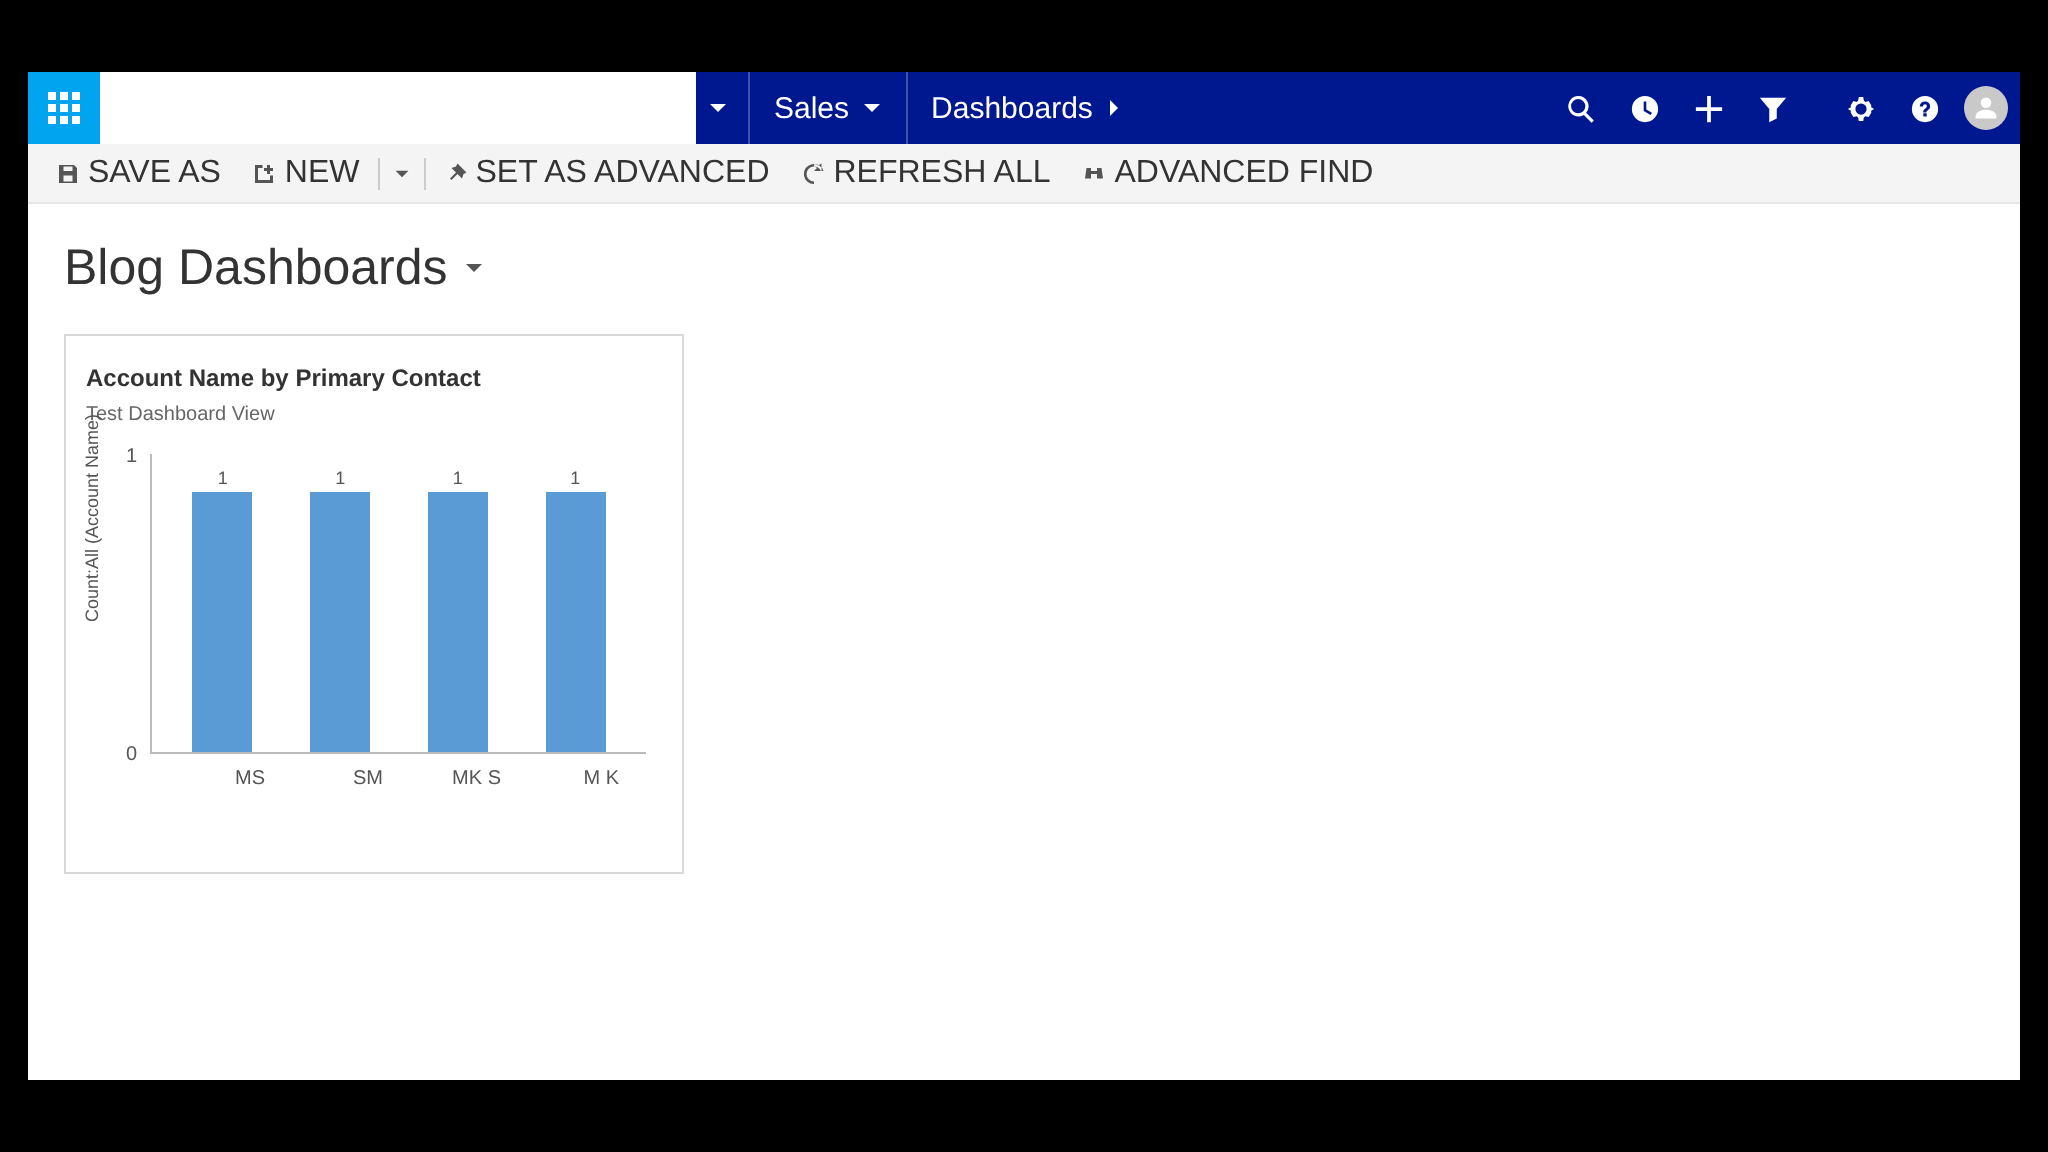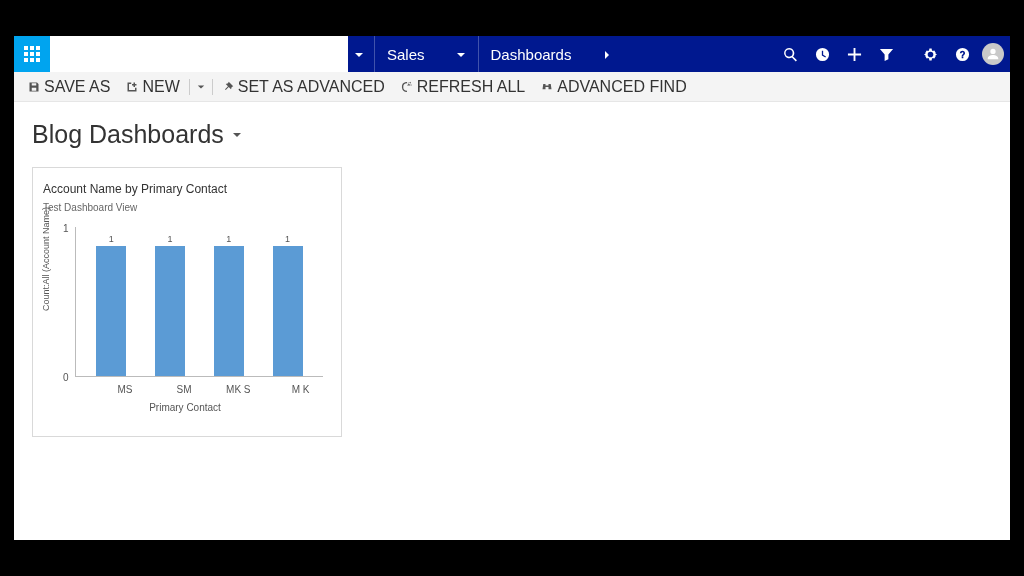--- a/index.html
+++ b/index.html
@@ -4,21 +4,21 @@
 <style>
   * { box-sizing: border-box; margin: 0; padding: 0; }
   html, body { width: 1024px; height: 576px; font-family: "Segoe UI", Arial, sans-serif; background: #000; overflow: hidden; }
   .frame { position: absolute; left: 14px; top: 36px; width: 996px; height: 504px; background: #fff; }
   
   .topnav { display: flex; align-items: stretch; height: 36px; background: #00188f; color: #fff; }
   .waffle { width: 36px; background: #00a4ef; display:flex; align-items:center; justify-content:center; cursor:pointer; }
   .waffle-icon { display:grid; grid-template-columns: repeat(3,4px); grid-template-rows: repeat(3,4px); gap:2px; }
   .waffle-icon span { background:#fff; width:4px; height:4px; }
   .nav-gap { flex: 0 0 298px; background:#fff; }
-  .nav-seg { display:flex; align-items:center; padding: 0 12px; color:#fff; font-size:15px; position:relative; cursor:pointer;gap:25px; }
+  .nav-seg { display:flex; align-items:center; padding: 0 12px; color:#fff; font-size:15px; position:relative; cursor:pointer; }
   .nav-seg.dd { padding-left:6px; padding-right:10px; }
   .nav-divider { width:1px; background: rgba(255,255,255,0.25); }
   .nav-right { margin-left:auto; display:flex; align-items:center; padding-right:6px; }
   .nav-icon { width:32px; height:36px; display:flex; align-items:center; justify-content:center; cursor:pointer; }
   .nav-icon svg { fill:#fff; }
   .avatar { width:22px; height:22px; border-radius:50%; background:#c9c9c9; display:flex; align-items:center; justify-content:center; margin-left:4px; }
   .avatar svg{ fill:#fff; }
   .chev { margin-left:6px; }
   .chev svg, .small-chev svg { fill:#fff; }
   
@@ -26,21 +26,21 @@
   .cmd { display:flex; align-items:center; padding: 0 8px; height:100%; cursor:pointer; gap:4px; }
   .cmd svg { fill:#555; }
   .cmd-sep { width:1px; height:16px; background:#ccc; margin:0 1px; }
   
   .content { padding: 18px 18px; }
   .title-row { display:flex; align-items:center; gap:8px; color:#333; }
   .title { font-size:25px; font-weight:300; color:#333; }
   .title-chev svg { fill:#555; }
   
   .card { margin-top: 18px; width: 310px; height: 270px; border:1px solid #d9d9d9; background:#fff; padding:14px 10px 6px 10px; position:relative; }
-  .card-title { font-size:12px; color:#333; margin-bottom:6px; }
+  .card-title { font-size:12px; color:#333; margin-bottom:6px;font-weight:bold; }
   .card-sub { font-size:10px; color:#666; margin-bottom:4px; }
   .chart-wrap { position:relative; width: 284px; height: 198px; }
   .plot { position:absolute; left:32px; top:10px; right:4px; bottom:38px; border-left:1px solid #bbb; border-bottom:1px solid #bbb; }
   .bars { position:absolute; left:0; right:0; bottom:0; top:0; display:flex; justify-content:space-around; align-items:flex-end; padding:0 6px; }
   .bar-col { display:flex; flex-direction:column; align-items:center; width:44px; }
   .bar-val { font-size:9px; color:#555; margin-bottom:2px; }
   .bar { width:30px; background:#5b9bd5; }
   .xticks { position:absolute; left:32px; right:4px; bottom:20px; display:flex; justify-content:space-around; padding:0 6px; font-size:10px; color:#555; }
   .xticks span{ width:44px; text-align:right;}
   .xlabel { position:absolute; left:0; right:0; bottom:2px; text-align:center; font-size:10px; color:#555; }
@@ -209,18 +209,17 @@
                 <div class="bar" style="height: 130px;"></div>
               </div>
             </div>
         </div>
         <div class="xticks" id="xticks">
             <span>MS</span>
             <span>SM</span>
             <span>MK S</span>
             <span>M K</span>
           </div>
-        <div class="xlabel">Primary Contact</div>
       </div>
     </div>
   </div>
 
 </div>
 
 </body></html>

